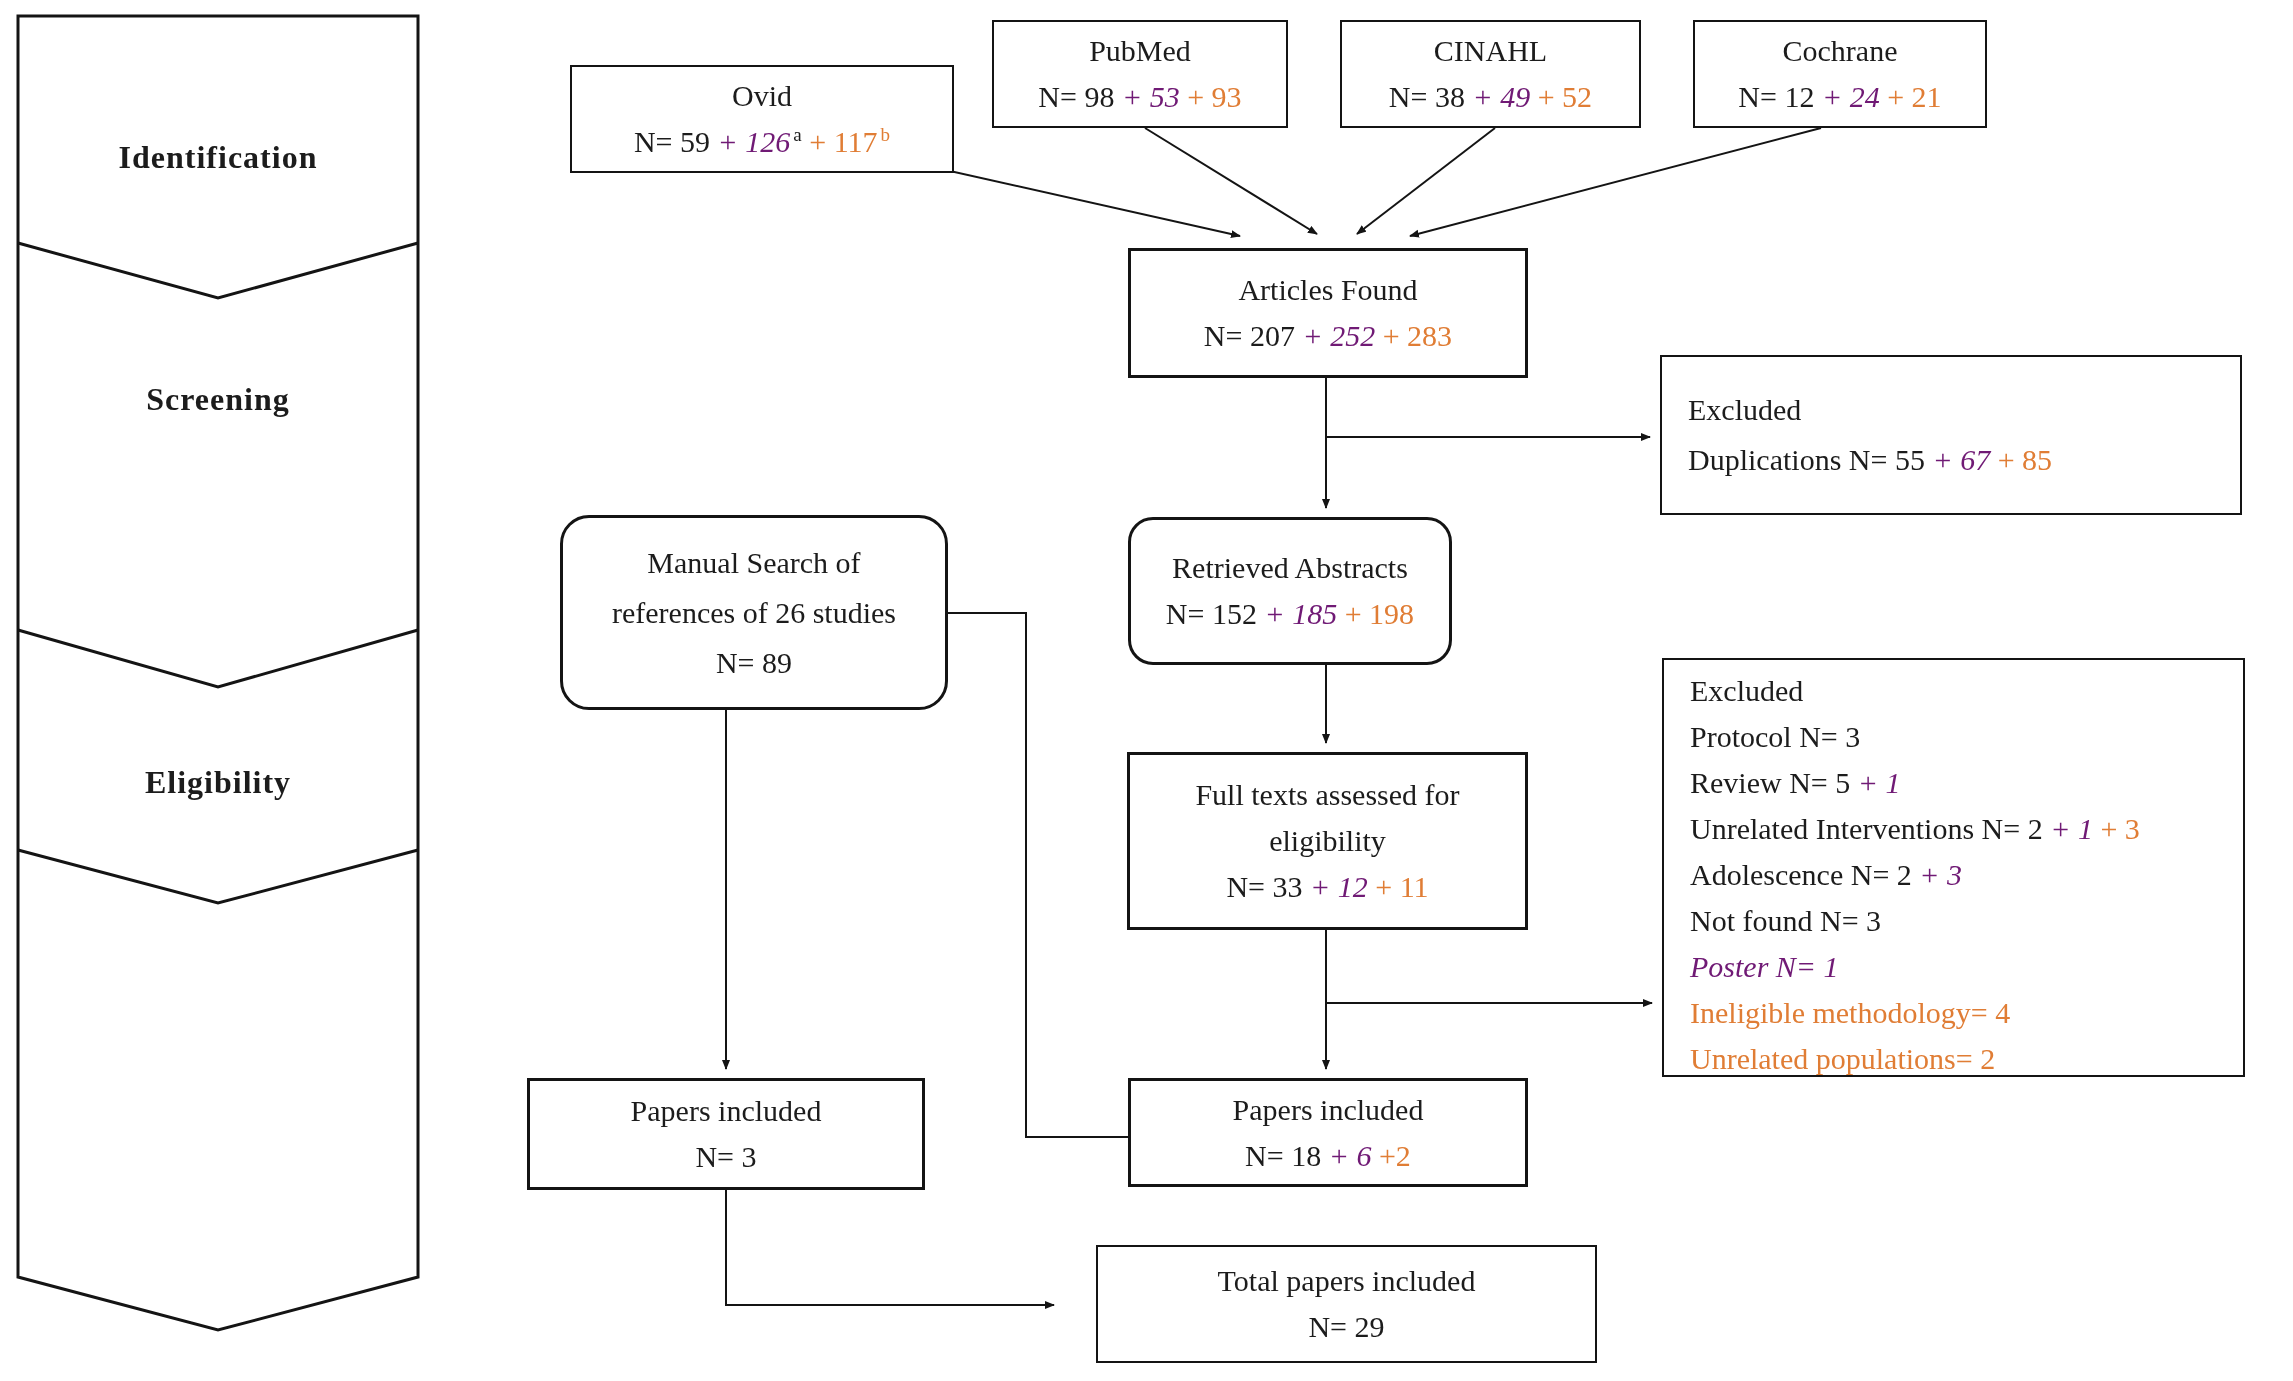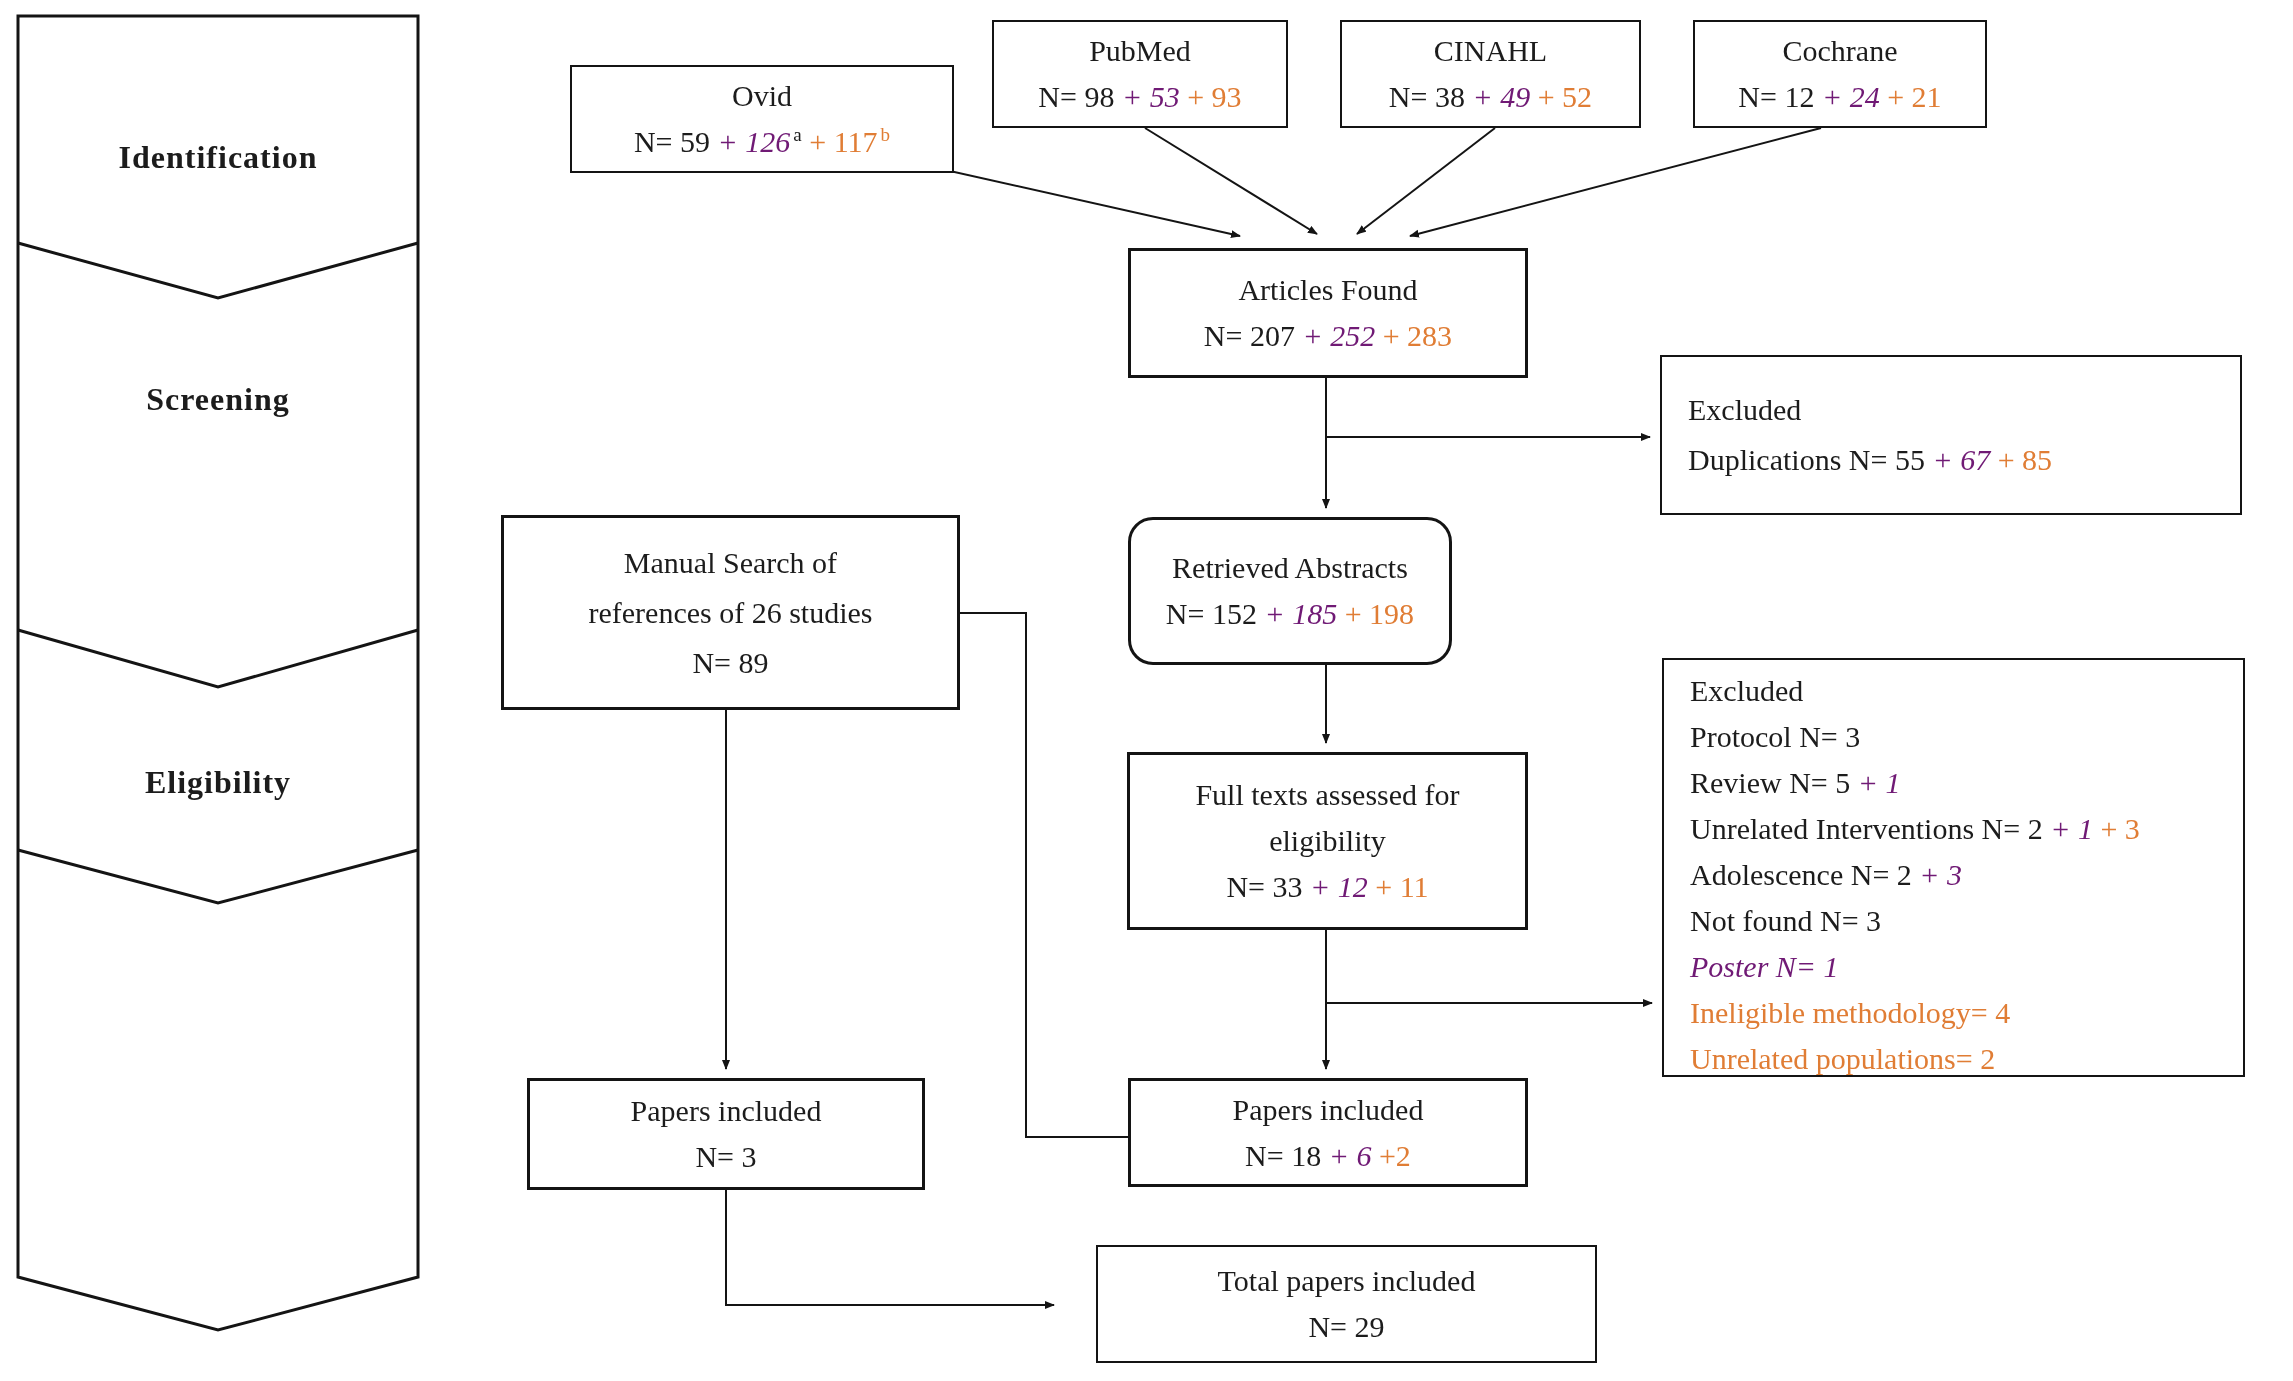--- a/index.html
+++ b/index.html
@@ -117,21 +117,21 @@
 
   <div class="box thick" style="left:1128px;top:517px;width:324px;height:148px;border-radius:25px;">
     <div>Retrieved Abstracts</div>
     <div class="stat">
       <span class="c-black">N= 152</span>
       <span class="c-blue">+ 185</span>
       <span class="c-orange">+ 198</span>
     </div>
   </div>
 
-  <div class="box thick" style="left:501px;top:515px;width:459px;height:195px;line-height:50px;">
+  <div class="box thick" style="left:560px;top:515px;width:388px;height:195px;line-height:50px;border-radius:29px;">
     <div>Manual Search of</div>
     <div>references of 26 studies</div>
     <div>N= 89</div>
   </div>
 
   <div class="box thick" style="left:1127px;top:752px;width:401px;height:178px;">
     <div>Full texts assessed for</div>
     <div>eligibility</div>
     <div class="stat">
       <span class="c-black">N= 33</span>

